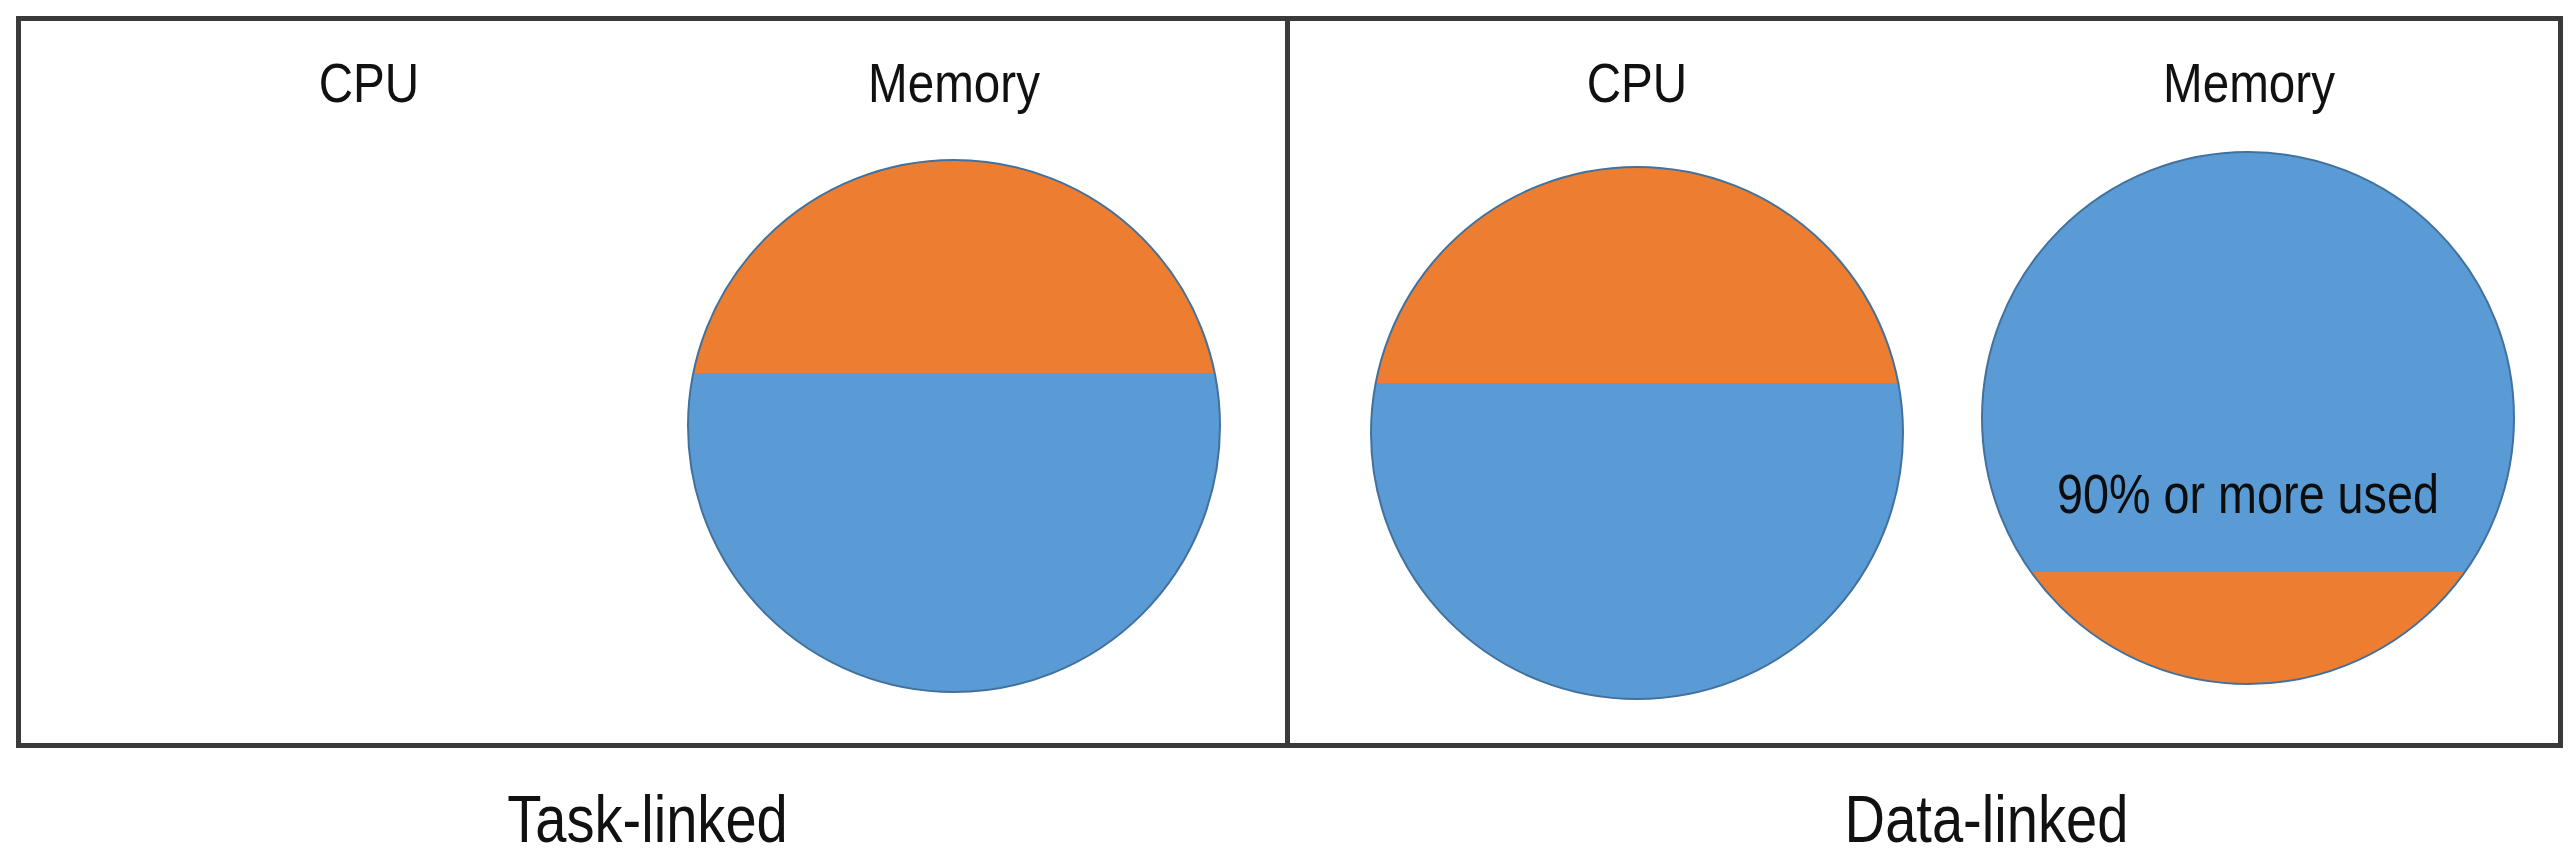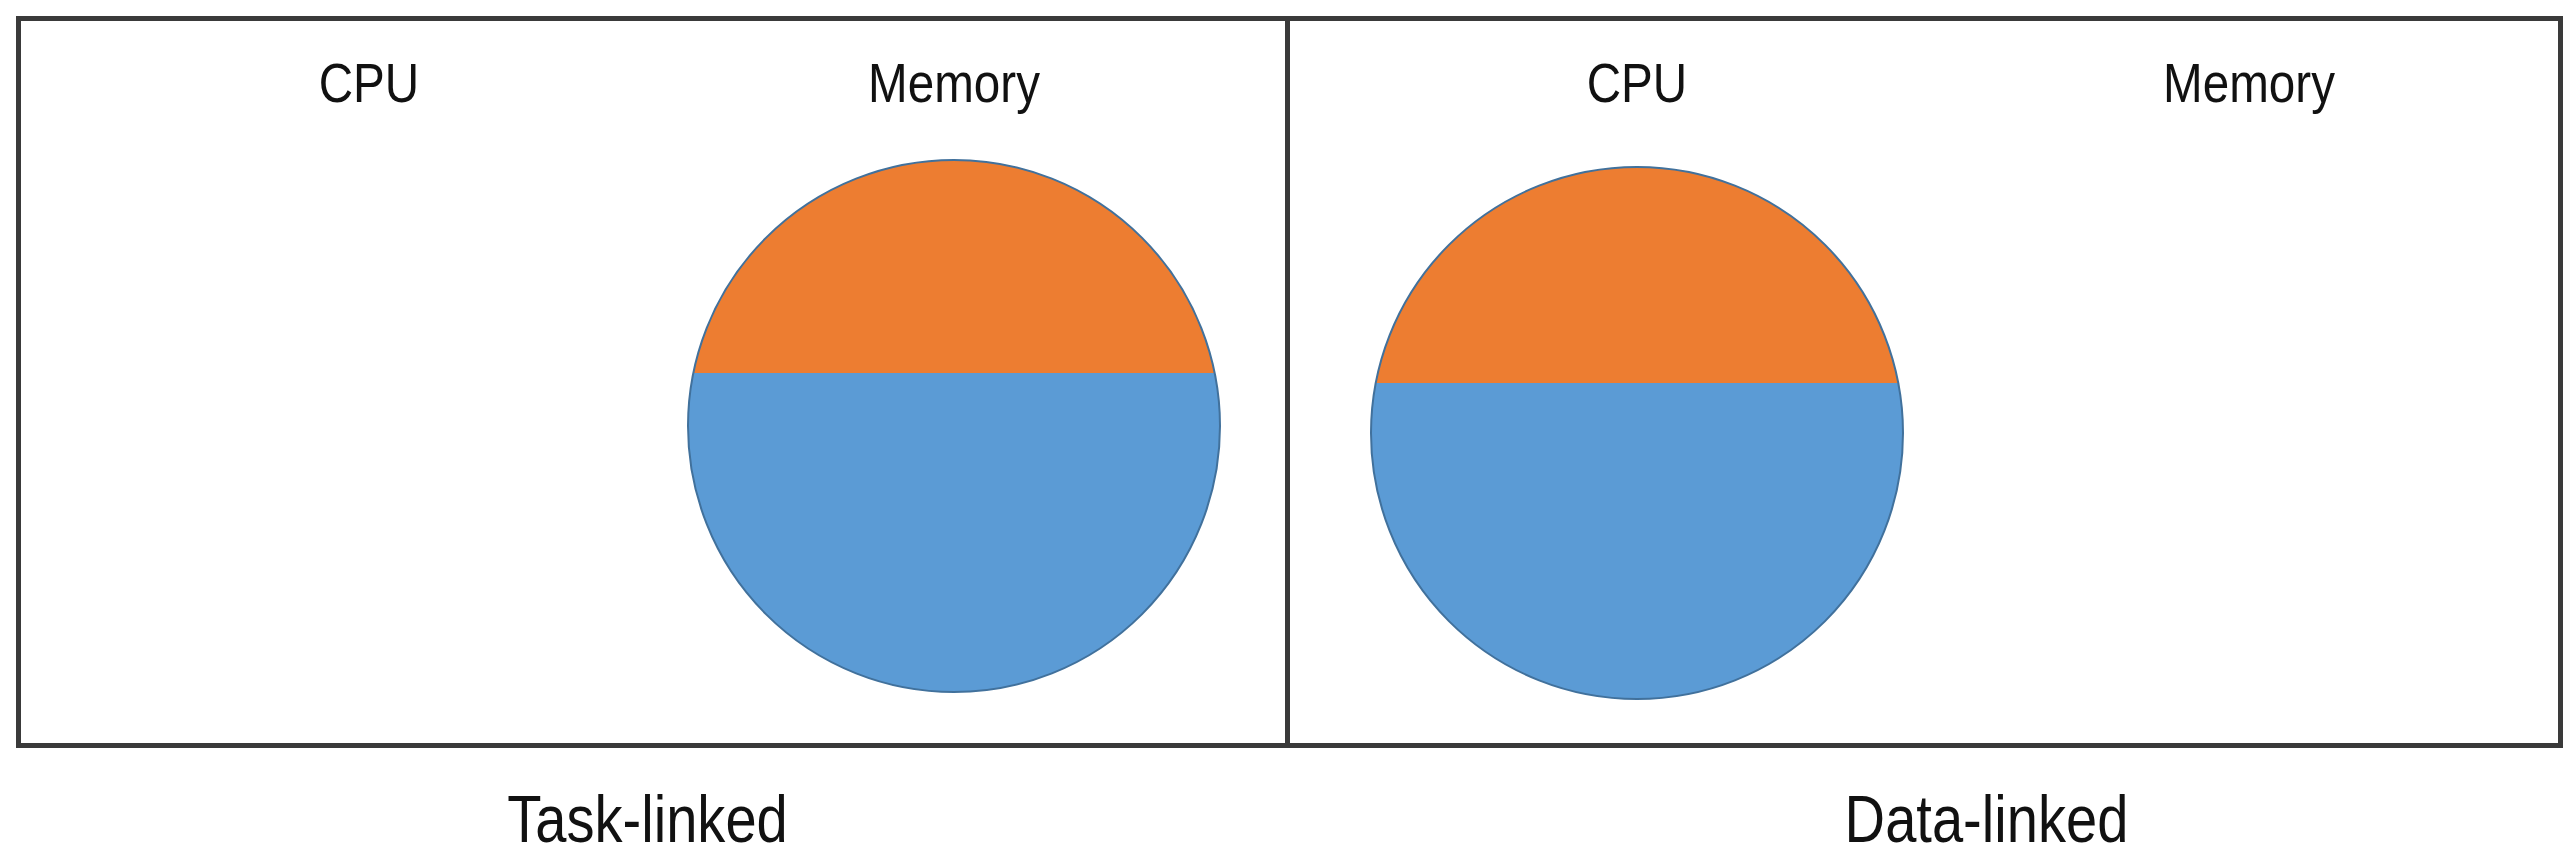--- a/index.html
+++ b/index.html
@@ -98,18 +98,21 @@
 
 
   <div class="circle" style="left: 687px; top: 159px; background: linear-gradient(rgb(237, 125, 49) 0%, rgb(237, 125, 49) 40%, rgb(91, 155, 213) 40%, rgb(91, 155, 213) 100%); border-color: rgb(65, 113, 156);">
     <div class="circle-label"></div>
   </div>
 
   <div class="circle" style="left: 1370px; top: 166px; background: linear-gradient(rgb(237, 125, 49) 0%, rgb(237, 125, 49) 40.5%, rgb(91, 155, 213) 40.5%, rgb(91, 155, 213) 100%); border-color: rgb(65, 113, 156);">
     <div class="circle-label"></div>
   </div>
 
+  <div class="circle" style="left: 1981px; top: 151px; background: linear-gradient(rgb(91, 155, 213) 0%, rgb(91, 155, 213) 79%, rgb(237, 125, 49) 79%, rgb(237, 125, 49) 100%); border-color: rgb(65, 113, 156);">
+    <div class="circle-label">90% or more used</div>
+  </div>
 
   <div class="caption" style="left:647px;">Task-linked</div>
   <div class="caption" style="left:1986px;">Data-linked</div>
 
 </div>
 
 
 </body></html>

